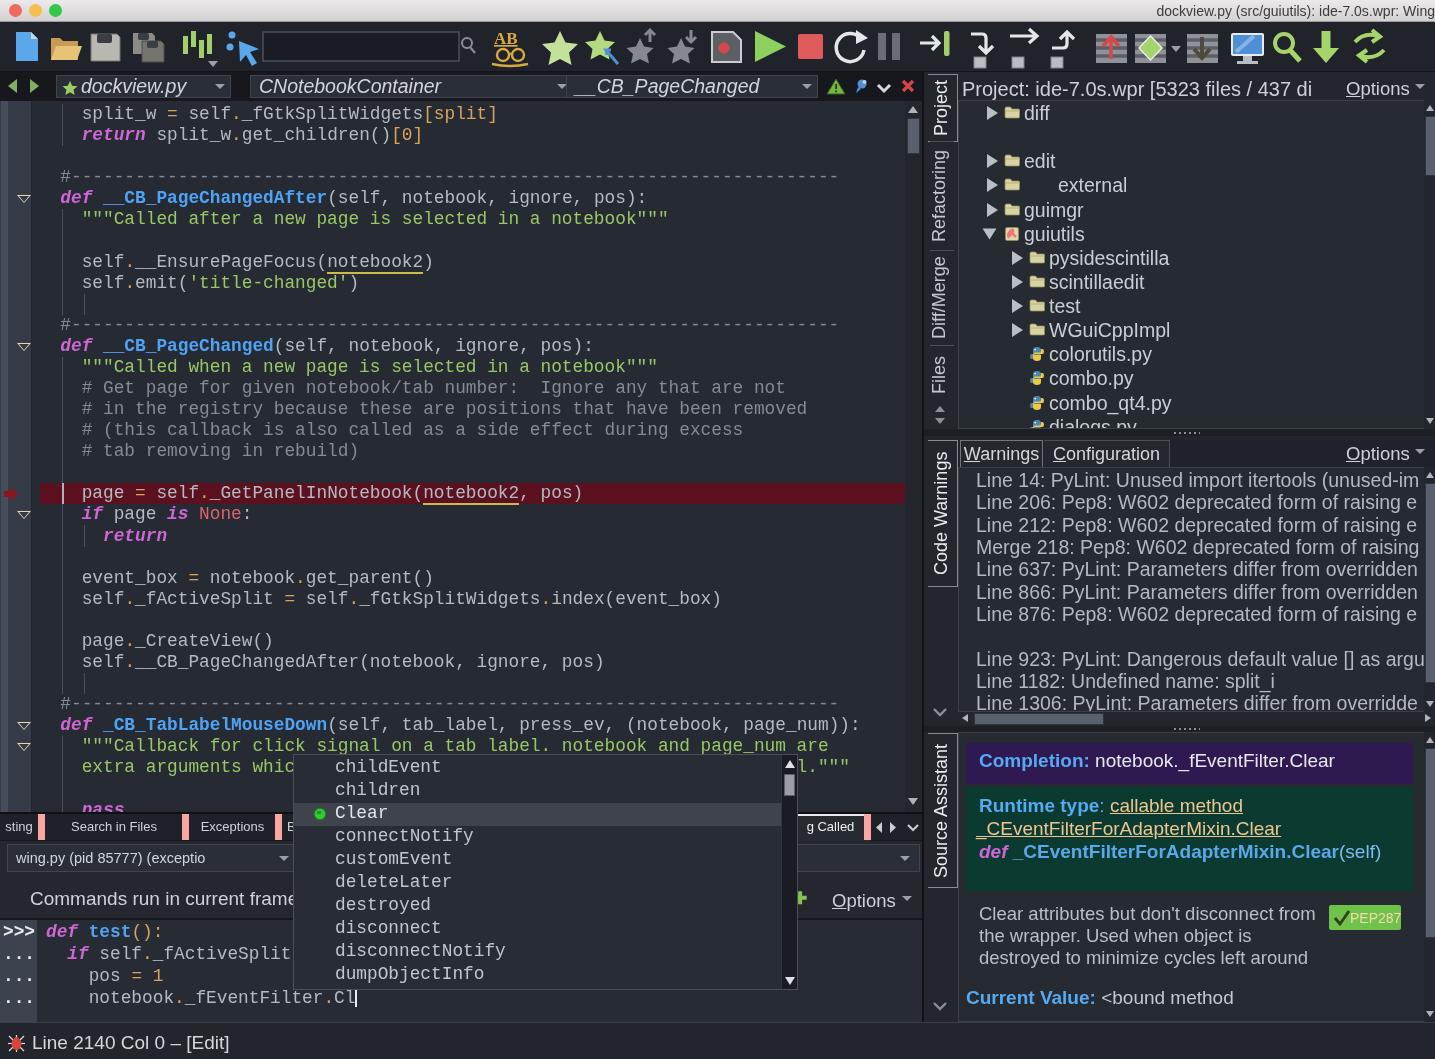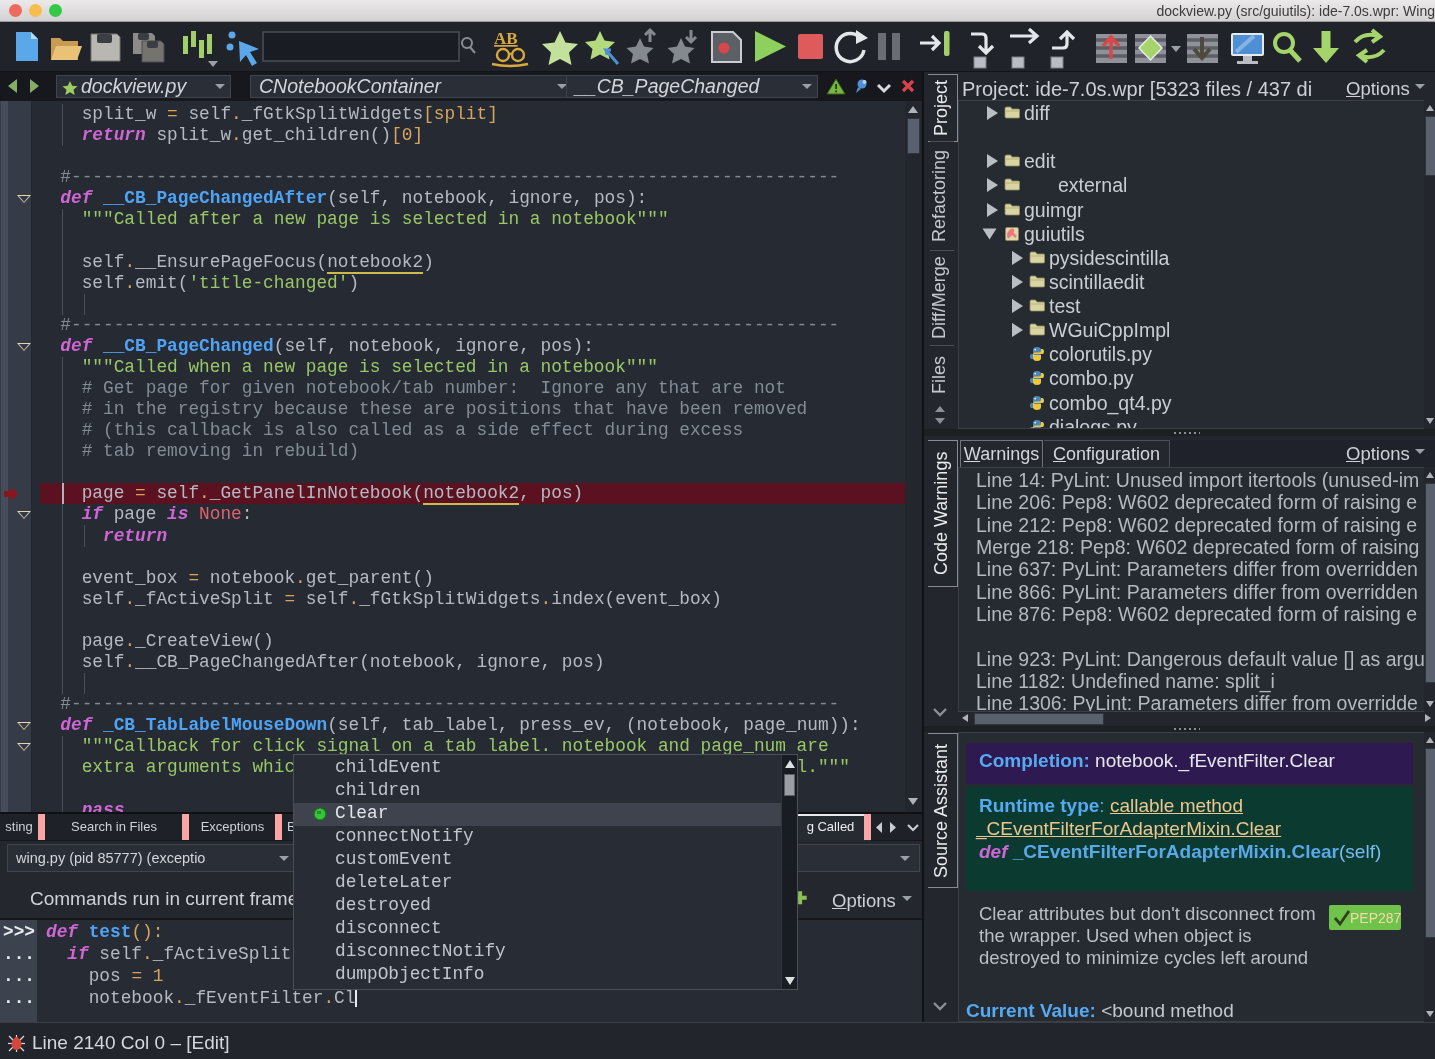--- a/index.html
+++ b/index.html
@@ -446,21 +446,21 @@
       <div class="abs" style="left:20px;top:62px;font-size:19px;"><span style="color:#56aaf2;font-weight:bold;">Runtime type</span><span style="color:#56aaf2;">: </span><span style="color:#ecc68e;text-decoration:underline;">callable method</span></div>
       <div class="abs" style="left:17px;top:85px;font-size:19px;"><span style="color:#ecc68e;text-decoration:underline;">_CEventFilterForAdapterMixin.Clear</span></div>
       <div class="abs" style="left:20px;top:108px;font-size:19px;"><span class="k">def</span><span style="color:#5aa8e8;font-weight:bold;"> _CEventFilterForAdapterMixin.Clear</span><span style="color:#7cbcf0;">(self)</span></div>
       <div class="abs" style="left:20px;top:170px;font-size:18.5px;color:#b9bfc6;line-height:22px;">Clear attributes but don't disconnect from<br>the wrapper. Used when object is<br>destroyed to minimize cycles left around</div>
       <div class="abs" style="left:370px;top:172px;width:72px;height:25px;background:#6fc24a;border-radius:2px;">
         <svg class="abs" style="left:3px;top:3px;" width="20" height="20">
             <path d="M3 10 L8 16 L17 3" stroke="#2f4020" stroke-width="2.8" fill="none"></path>
           </svg>
         <span class="abs" style="left:21px;top:5px;font-size:14px;color:#f7d9ac;">PEP287</span>
       </div>
-      <div class="abs" style="left:7px;top:267px;font-size:19px;"><span style="color:#56aaf2;font-weight:bold;">Current Value:</span><span style="color:#c3c8ce;"> &lt;bound method</span></div>
+      <div class="abs" style="left:7px;top:254px;font-size:19px;"><span style="color:#56aaf2;font-weight:bold;">Current Value:</span><span style="color:#c3c8ce;"> &lt;bound method</span></div>
     </div>
     <div class="sbv" style="left:500px;top:660px;width:13px;height:290px;">
       <div class="sbarr" style="left:2px;top:5px;border-left:4.5px solid transparent;border-right:4.5px solid transparent;border-bottom:6px solid #aeb3ba;"></div>
       <div class="sbthumb" style="left:1px;top:16px;width:11px;height:190px;"></div>
       <div class="sbarr" style="left:2px;top:279px;border-left:4.5px solid transparent;border-right:4.5px solid transparent;border-top:6px solid #aeb3ba;"></div>
     </div>
 
     <div id="vstrip">
       <div class="vlabel" style="top:2px;height:66px;left:4px;border:1px solid #878c94;border-right:none;color:#e9ebee;line-height:27px;">Project</div>
       <div class="abs" style="left:6px;top:69px;width:24px;height:1px;background:#4a4f58;"></div>

